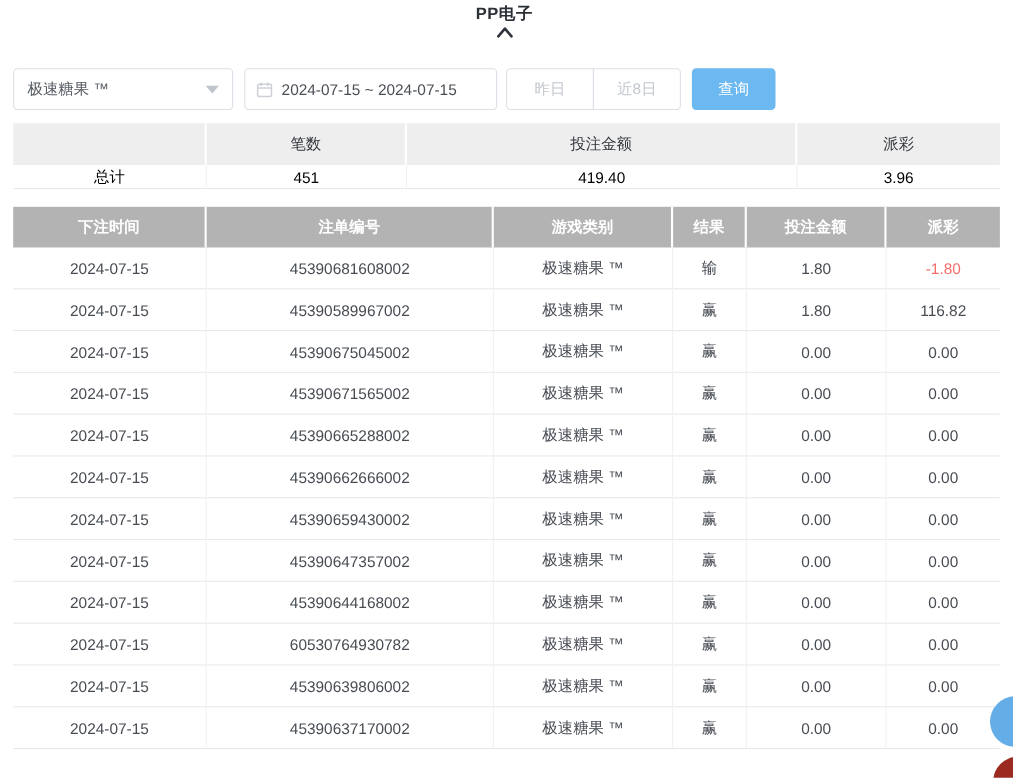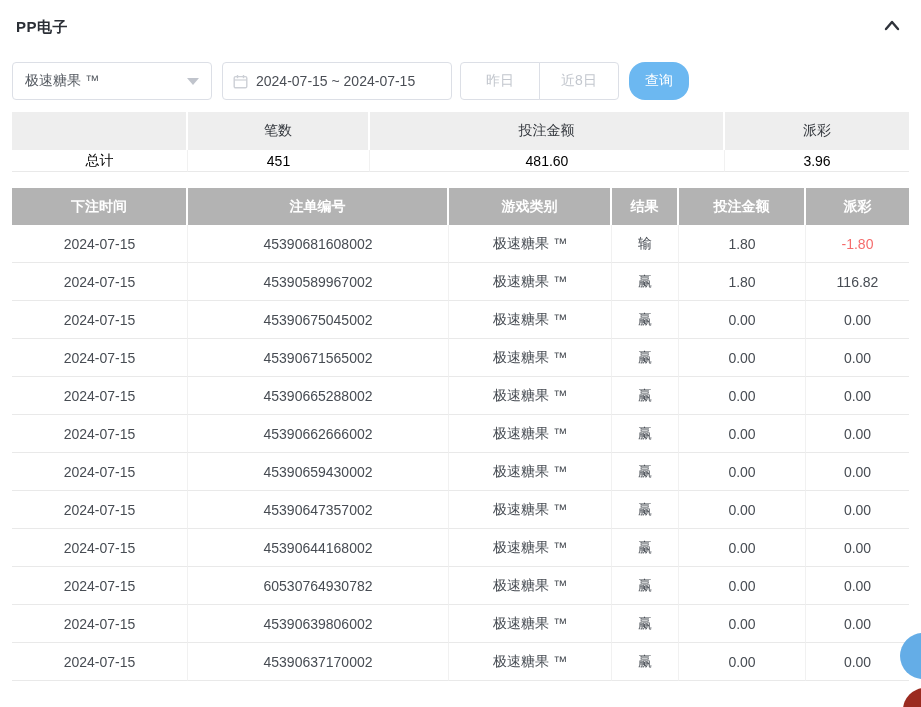--- a/index.html
+++ b/index.html
@@ -7,21 +7,21 @@
   body {
     width:921px; height:707px;
     font-family:"Liberation Sans","DejaVu Sans",sans-serif;
     color:#3c4149; overflow:hidden;
   }
   .page { position:relative; width:921px; height:707px; overflow:hidden; }
 
   
   .panel-header {
     display:flex; justify-content:space-between; align-items:center;
-    padding:16px 20px 0 16px; height:38px;
+    padding:3px 20px 0 16px; height:38px;flex-direction:column;
   }
   .panel-title { font-size:15px; font-weight:700; color:#2b2f36; letter-spacing:.5px; }
   .collapse-btn { cursor:pointer; display:flex; align-items:center; }
 
   
   .filter-row {
     display:flex; align-items:center;
     margin:24px 12px 0 12px; height:38px;
   }
   .select-box {
@@ -41,21 +41,21 @@
   .btn-group { display:flex; margin-left:8px; }
   .seg-btn {
     width:80px; height:38px; background:#fff; border:1px solid #dcdfe6;
     font-size:14px; color:#c3c7ce; cursor:pointer; margin-left:-1px;
     font-family:inherit;
   }
   .seg-btn:first-child { border-radius:4px 0 0 4px; margin-left:0; }
   .seg-btn:last-child { border-radius:0 4px 4px 0; }
   .seg-btn.active { border:1px solid #6fadе8; border-color:#6badе4; border-color:#6cace4; color:#4b9ce0; position:relative; z-index:2; }
   .search-btn {
-    width:60px; height:38px; margin-left:10px; border:none; border-radius:16px;
+    width:76px; height:38px; margin-left:10px; border:none; border-radius:4px;
     background:#6cb8f1; color:#fff; font-size:14px; cursor:pointer; font-family:inherit;
   }
 
   
   table { border-collapse:separate; border-spacing:0; table-layout:fixed; width:897px; margin:0 12px; }
   td, th { text-align:center; font-size:14px; overflow:hidden; white-space:nowrap; }
 
   .summary-table { margin-top:12px; }
   .summary-table th {
     background:#eeeeee; height:38px; font-weight:500; color:#33373d;
@@ -140,21 +140,21 @@
         <th></th>
         <th>笔数</th>
         <th>投注金额</th>
         <th>派彩</th>
       </tr>
     </thead>
     <tbody>
       <tr>
         <td>总计</td>
         <td>451</td>
-        <td>481.60</td>
+        <td>419.40</td>
         <td>3.96</td>
       </tr>
     </tbody>
   </table>
 
   <table class="detail-table">
     <colgroup>
         <col style="width:176px">
         <col style="width:261px">
         <col style="width:163px">

